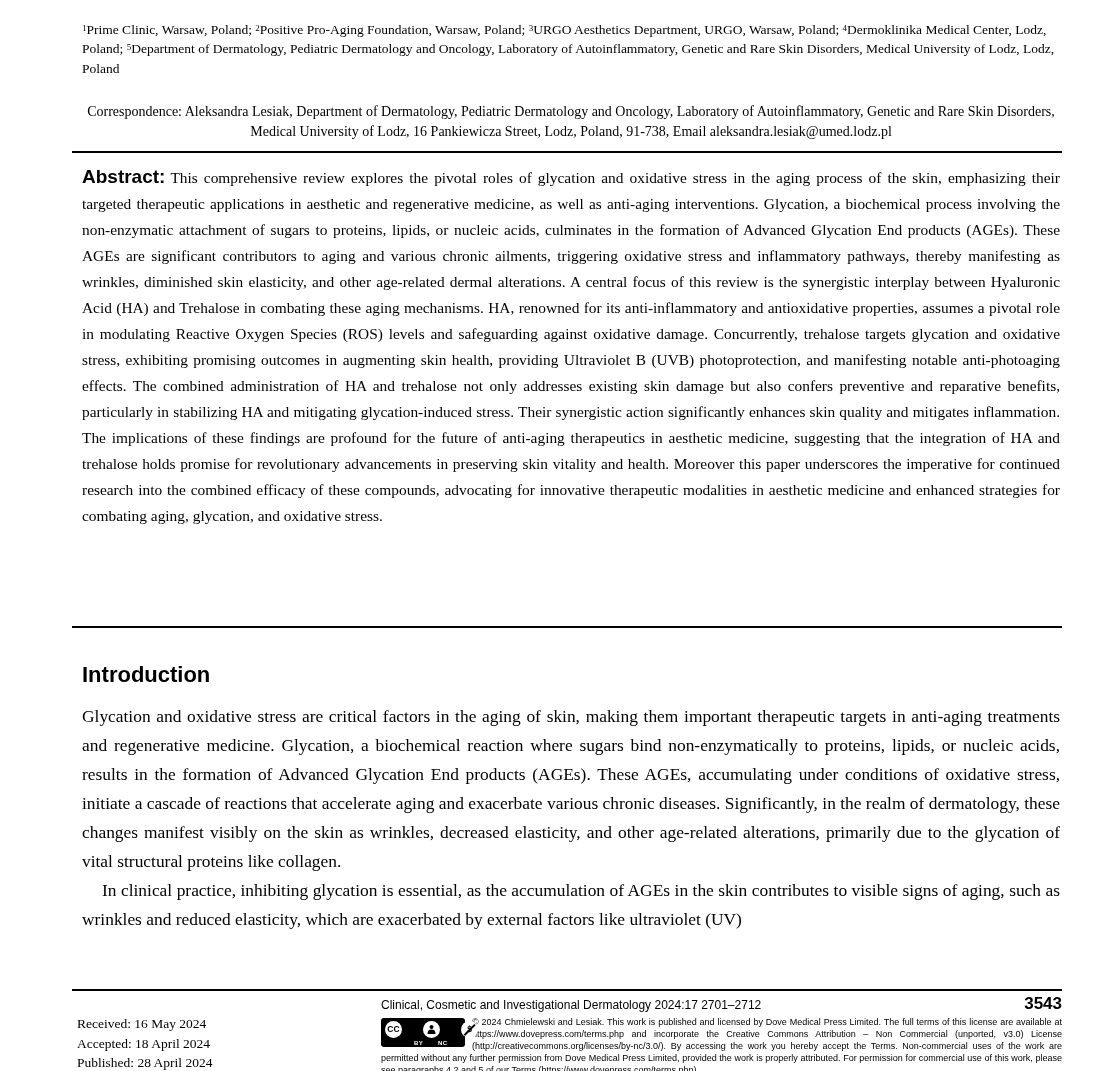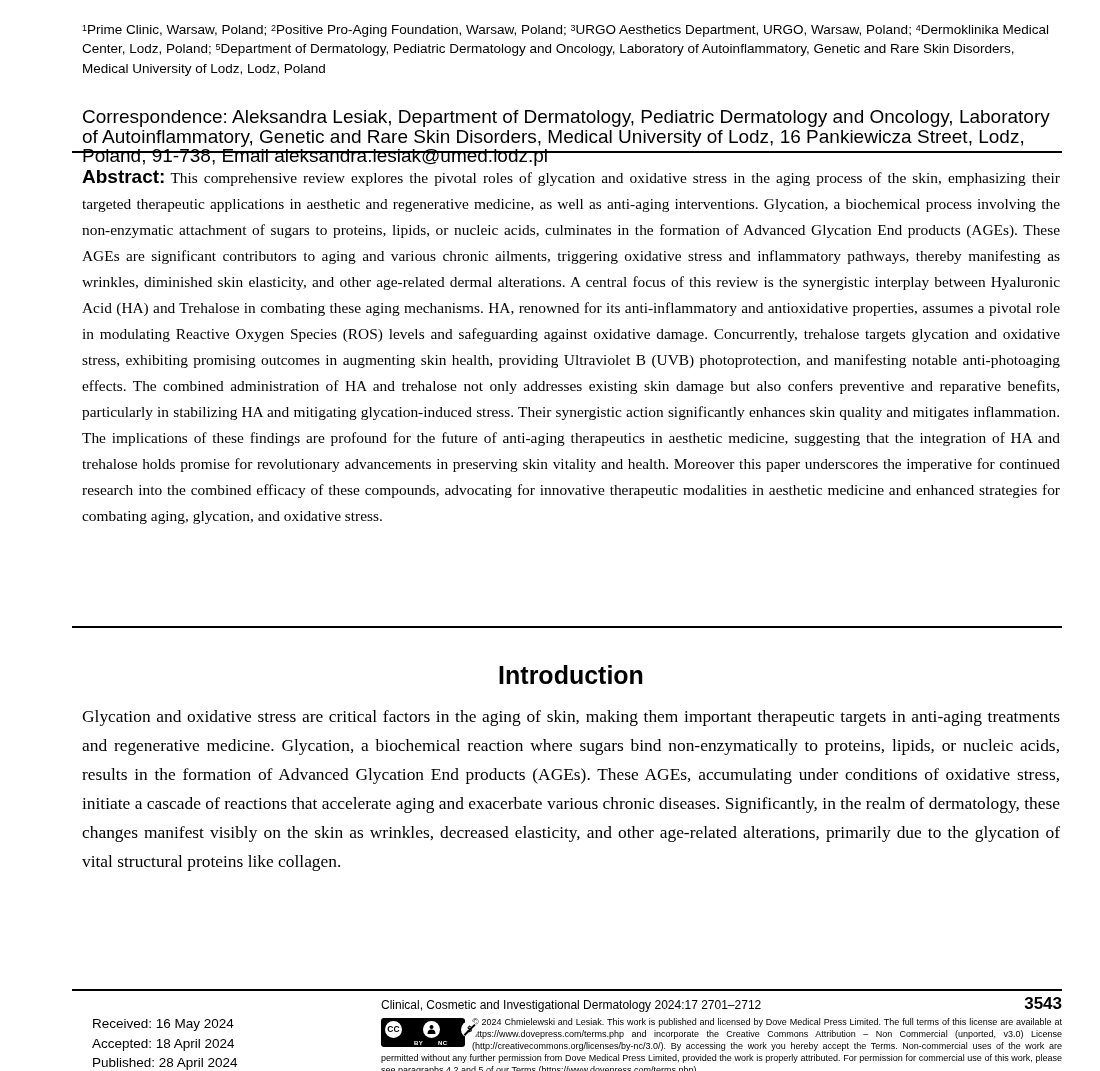--- a/index.html
+++ b/index.html
@@ -2,31 +2,31 @@
 <html><head>
 <meta charset="utf-8">
 <style>
   html,body{margin:0;padding:0;}
   body{
     width:1100px;height:1071px;
     background:#ffffff;color:#000;
     position:relative;overflow:hidden;
     font-family:"Liberation Sans", sans-serif;
   }
-  .sans{font-family:Liberation Sans, sans-serif;}
+  .sans{font-family:Liberation Serif, serif;}
 
   
   .affiliations{
     position:absolute;left:82px;width:978px;top:6px;
     font-size:13.5px;line-height:19.5px;text-align:left;
   }
   .affil-sup{font-size:9px;vertical-align:top;position:relative;top:-1px;}
   .correspondence{
     position:absolute;left:82px;width:978px;top:88px;
-    font-size:19px;line-height:19.5px;
+    font-size:14px;line-height:19.5px;text-align:center;
   }
 
   .rule{position:absolute;left:72px;width:990px;background:#000;}
   .rule-1{top:151px;height:2px;}
   .rule-2{top:626px;height:2px;}
   .rule-footer{top:989px;height:1.5px;}
 
   
   .abstract-block{position:absolute;left:82px;width:978px;top:164px;}
   .abstract-block p{margin:0;}
@@ -40,33 +40,32 @@
     font-size:15.4px;line-height:26px;
   }
   .lead-label{
     font-family:"Liberation Sans", sans-serif;
     font-weight:bold;font-size:19px;margin-right:5px;
   }
 
   
   .intro-block{position:absolute;left:82px;width:978px;top:658px;}
   .intro-heading{
-    margin:0 0 10px 0;font-size:25px;line-height:34px;font-weight:bold;
+    margin:0 0 10px 0;font-size:22px;line-height:34px;font-weight:bold;
     font-family:"Liberation Sans", sans-serif;
-    text-align:center;
   }
   .intro-block p.body-p{
     margin:0;font-family:Liberation Serif, serif;
     font-size:17.4px;line-height:29px;text-align:justify;
   }
   .indented{text-indent:20px;}
 
   
   .dates{
-    position:absolute;left:92px;top:1014px;
+    position:absolute;left:77px;top:1014px;
     font-size:13.5px;line-height:19.5px;
   }
   .footer-right{position:absolute;left:381px;width:681px;top:994px;}
   .journal-row{display:flex;justify-content:space-between;align-items:baseline;}
   .journal-line{font-size:12px;}
   .page-number{font-size:17px;font-weight:bold;}
   .license{
     margin-top:3px;font-size:9px;line-height:11.9px;text-align:justify;
   }
   .cc-badge{
@@ -102,20 +101,21 @@
 
 <div class="abstract-block">
   <p class="abstract-text"><span class="lead-label">Abstract:</span><span>This comprehensive review explores the pivotal roles of glycation and oxidative stress in the aging process of the skin, emphasizing their targeted therapeutic applications in aesthetic and regenerative medicine, as well as anti-aging interventions. Glycation, a biochemical process involving the non-enzymatic attachment of sugars to proteins, lipids, or nucleic acids, culminates in the formation of Advanced Glycation End products (AGEs). These AGEs are significant contributors to aging and various chronic ailments, triggering oxidative stress and inflammatory pathways, thereby manifesting as wrinkles, diminished skin elasticity, and other age-related dermal alterations. A central focus of this review is the synergistic interplay between Hyaluronic Acid (HA) and Trehalose in combating these aging mechanisms. HA, renowned for its anti-inflammatory and antioxidative properties, assumes a pivotal role in modulating Reactive Oxygen Species (ROS) levels and safeguarding against oxidative damage. Concurrently, trehalose targets glycation and oxidative stress, exhibiting promising outcomes in augmenting skin health, providing Ultraviolet B (UVB) photoprotection, and manifesting notable anti-photoaging effects. The combined administration of HA and trehalose not only addresses existing skin damage but also confers preventive and reparative benefits, particularly in stabilizing HA and mitigating glycation-induced stress. Their synergistic action significantly enhances skin quality and mitigates inflammation. The implications of these findings are profound for the future of anti-aging therapeutics in aesthetic medicine, suggesting that the integration of HA and trehalose holds promise for revolutionary advancements in preserving skin vitality and health. Moreover this paper underscores the imperative for continued research into the combined efficacy of these compounds, advocating for innovative therapeutic modalities in aesthetic medicine and enhanced strategies for combating aging, glycation, and oxidative stress.</span></p>
 </div>
 
 <div class="rule rule-2"></div>
 
 <div class="intro-block">
   <h1 class="intro-heading">Introduction</h1>
   <p class="body-p">Glycation and oxidative stress are critical factors in the aging of skin, making them important therapeutic targets in anti-aging treatments and regenerative medicine. Glycation, a biochemical reaction where sugars bind non-enzymatically to proteins, lipids, or nucleic acids, results in the formation of Advanced Glycation End products (AGEs). These AGEs, accumulating under conditions of oxidative stress, initiate a cascade of reactions that accelerate aging and exacerbate various chronic diseases. Significantly, in the realm of dermatology, these changes manifest visibly on the skin as wrinkles, decreased elasticity, and other age-related alterations, primarily due to the glycation of vital structural proteins like collagen.</p>
+  <p class="body-p indented">In clinical practice, inhibiting glycation is essential, as the accumulation of AGEs in the skin contributes to visible signs of aging, such as wrinkles and reduced elasticity, which are exacerbated by external factors like ultraviolet (UV)</p>
 </div>
 
 <div class="rule rule-footer"></div>
 
 <div class="dates sans">
   <div>Received: 16 May 2024</div>
   <div>Accepted: 18 April 2024</div>
   <div>Published: 28 April 2024</div>
 </div>
 

